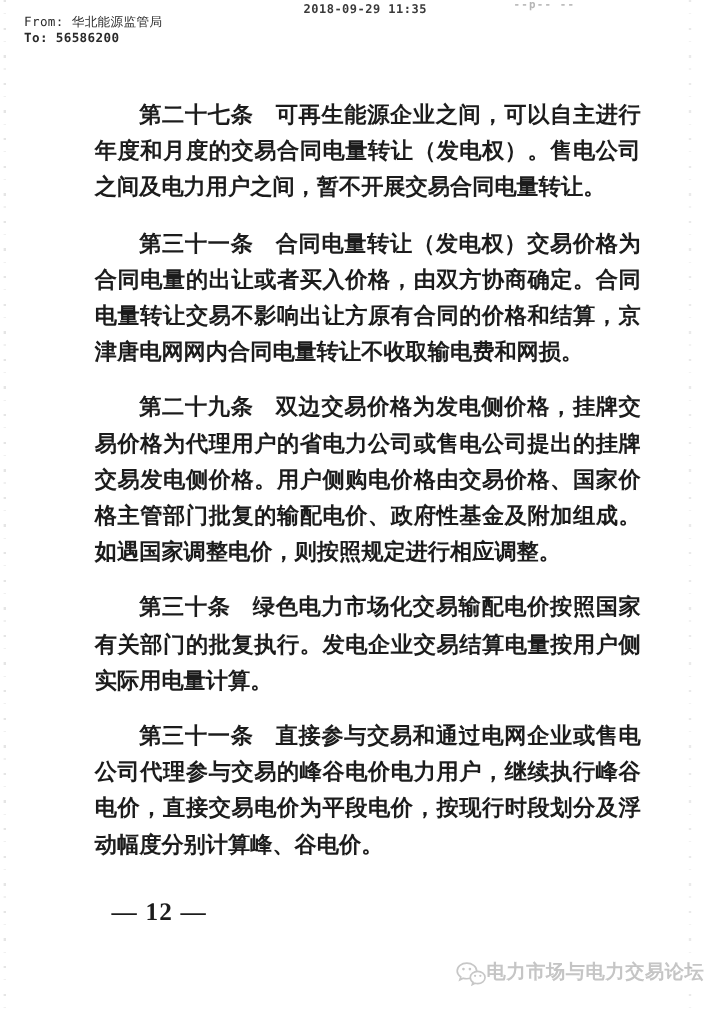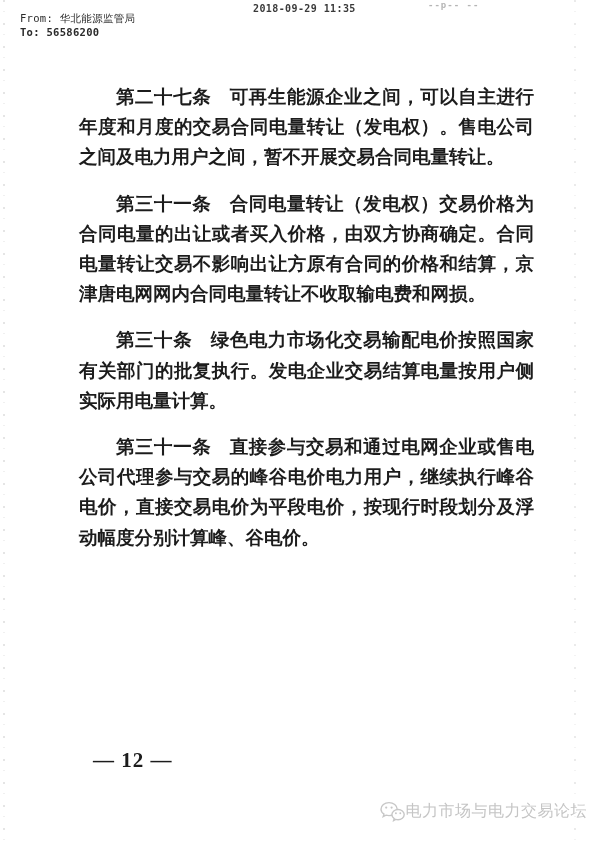--- a/index.html
+++ b/index.html
@@ -57,24 +57,24 @@
   .art-num { font-weight: 800; margin-right: 1em; }
   
   .page-num {
     position: absolute; left: 93px; top: 748px;
     font-size: 21px; color: var(--ink); font-weight: 600;
     letter-spacing: 1px;
   }
   
   .watermark {
     position: absolute; right: 13px; bottom: 19px;
-    display: flex; align-items: center; gap: 0;
+    display: flex; align-items: flex-start; gap: 0;
     color: var(--watermark);
     font-family: "Liberation Sans", "DejaVu Sans", sans-serif;
-    font-size: 16px; letter-spacing: 0.5px; font-weight: normal;
+    font-size: 16px; letter-spacing: 0.5px; font-weight: bold;
   }
   .watermark svg { display: block; }
   
   .edge-noise {
     position: absolute; top: 0; height: 100%; width: 2px;
     background: repeating-linear-gradient(
       to bottom,
       rgba(0,0,0,0.10) 0 2px,
       transparent 2px 11px,
       rgba(0,0,0,0.06) 11px 12px,
@@ -98,20 +98,23 @@
   </div>
 
   <div class="doc-body">
     <p class="article">
       <span class="art-num">第二十七条</span><span class="art-text">可再生能源企业之间，可以自主进行年度和月度的交易合同电量转让（发电权）。售电公司之间及电力用户之间，暂不开展交易合同电量转让。</span>
     </p>
     <p class="article">
       <span class="art-num">第三十一条</span><span class="art-text">合同电量转让（发电权）交易价格为合同电量的出让或者买入价格，由双方协商确定。合同电量转让交易不影响出让方原有合同的价格和结算，京津唐电网网内合同电量转让不收取输电费和网损。</span>
     </p>
     <p class="article">
+      <span class="art-num">第二十九条</span><span class="art-text">双边交易价格为发电侧价格，挂牌交易价格为代理用户的省电力公司或售电公司提出的挂牌交易发电侧价格。用户侧购电价格由交易价格、国家价格主管部门批复的输配电价、政府性基金及附加组成。如遇国家调整电价，则按照规定进行相应调整。</span>
+    </p>
+    <p class="article">
       <span class="art-num">第三十条</span><span class="art-text">绿色电力市场化交易输配电价按照国家有关部门的批复执行。发电企业交易结算电量按用户侧实际用电量计算。</span>
     </p>
     <p class="article">
       <span class="art-num">第三十一条</span><span class="art-text">直接参与交易和通过电网企业或售电公司代理参与交易的峰谷电价电力用户，继续执行峰谷电价，直接交易电价为平段电价，按现行时段划分及浮动幅度分别计算峰、谷电价。</span>
     </p>
   </div>
 
   <div class="page-num">— 12 —</div>
 
   <div class="watermark">

